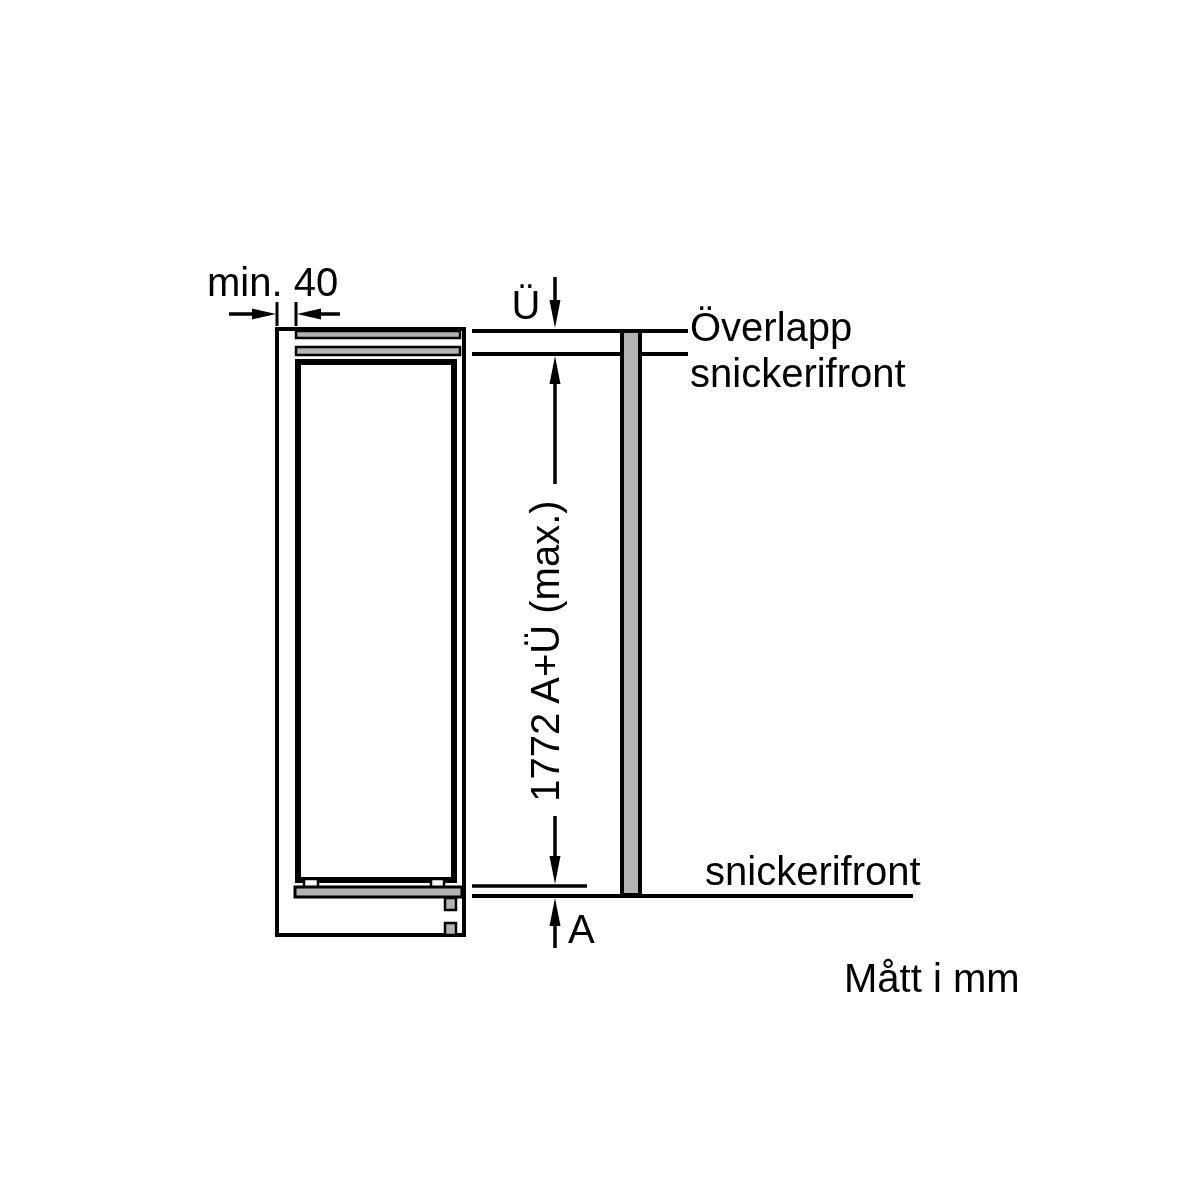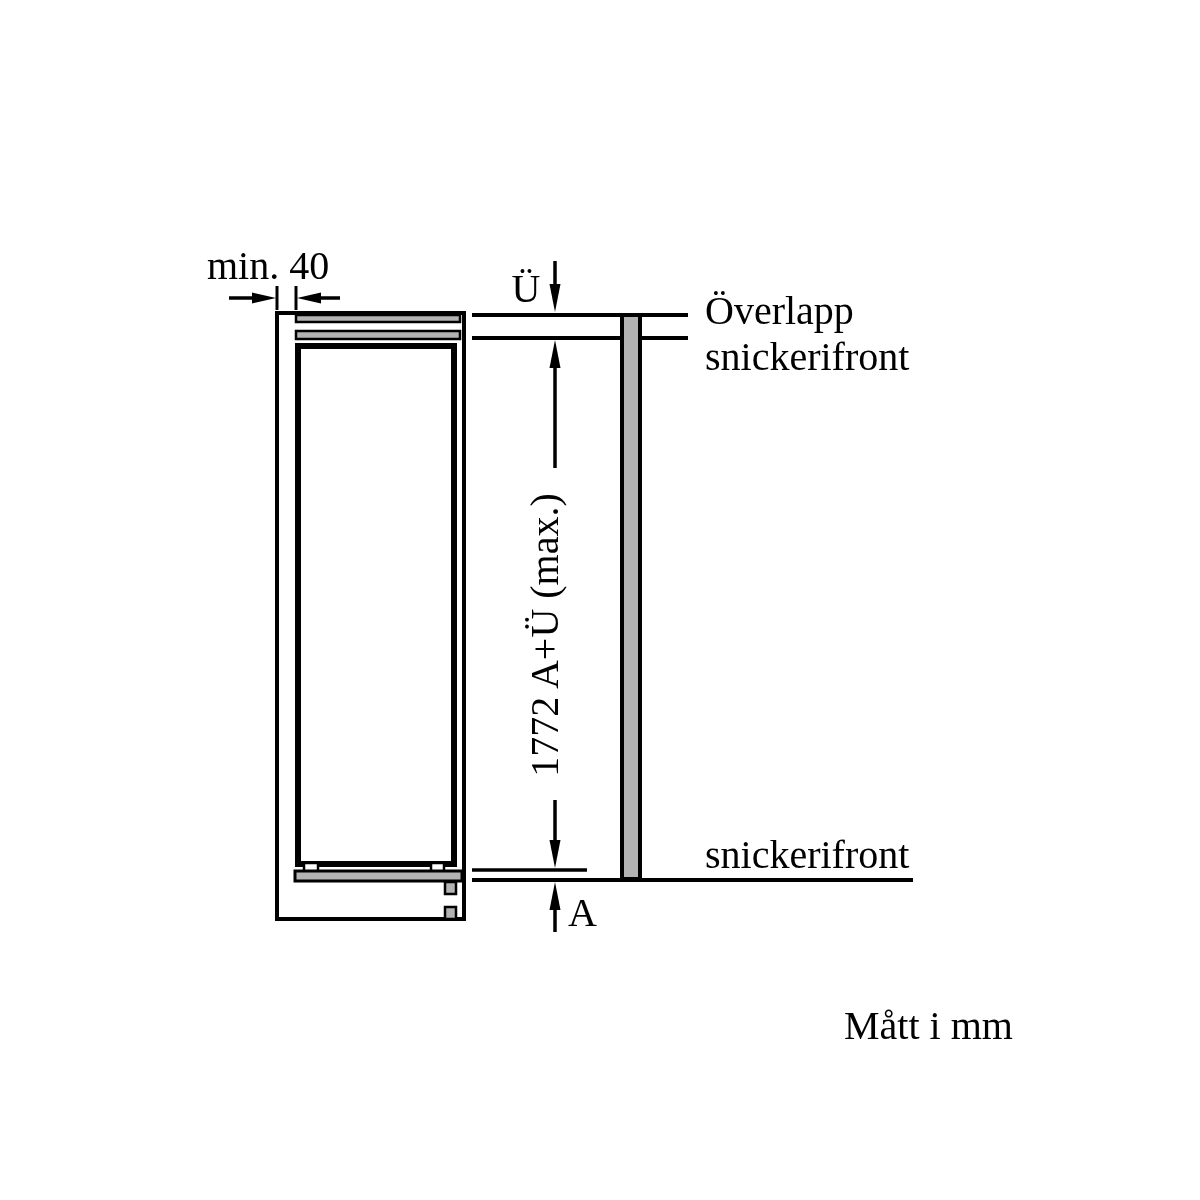--- a/index.html
+++ b/index.html
@@ -6,21 +6,22 @@
     margin: 0;
     padding: 0;
     background: #ffffff;
   }
   .canvas {
     position: relative;
     width: 1200px;
     height: 1156px;
     background: #ffffff;
     overflow: hidden;
-    font-family: Liberation Serif, serif;
+    font-family: Liberation Sans, sans-serif;
+    margin-top: 16px;
   }
   .canvas svg {
     position: absolute;
     left: 0;
     top: 0;
   }
   .lbl {
     position: absolute;
     font-size: 40px;
     line-height: 46px;
@@ -82,28 +83,28 @@
     <polygon points="555,868 549.5,840 560.5,840" fill="#000000"></polygon>
 
     <polygon points="555,882 549.5,910 560.5,910" fill="#000000"></polygon>
     <line x1="555" y1="905" x2="555" y2="932" stroke="#000000" stroke-width="3.5"></line>
   </svg>
 
   <div class="lbl" style="left:207px; top:243px;">min. 40</div>
 
   <div class="lbl u-lbl" style="left:504px; top:266px;">Ü</div>
 
-  <div class="lbl" style="left:705px; top:288px;">
+  <div class="lbl" style="left:690px; top:288px;">
     <div>Överlapp</div>
     <div>snickerifront</div>
   </div>
 
   <div class="lbl lbl-rot" style="left:365px; top:612px;">1772 A+Ü (max.)</div>
 
   <div class="lbl" style="left:705px; top:832px;">
     <div>snickerifront</div>
   </div>
 
   <div class="lbl" style="left:568px; top:890px;">A</div>
 
-  <div class="lbl" style="left:844px; top:1003px;">Mått i mm</div>
+  <div class="lbl" style="left:844px; top:939px;">Mått i mm</div>
 
 </div>
 
 </body></html>

